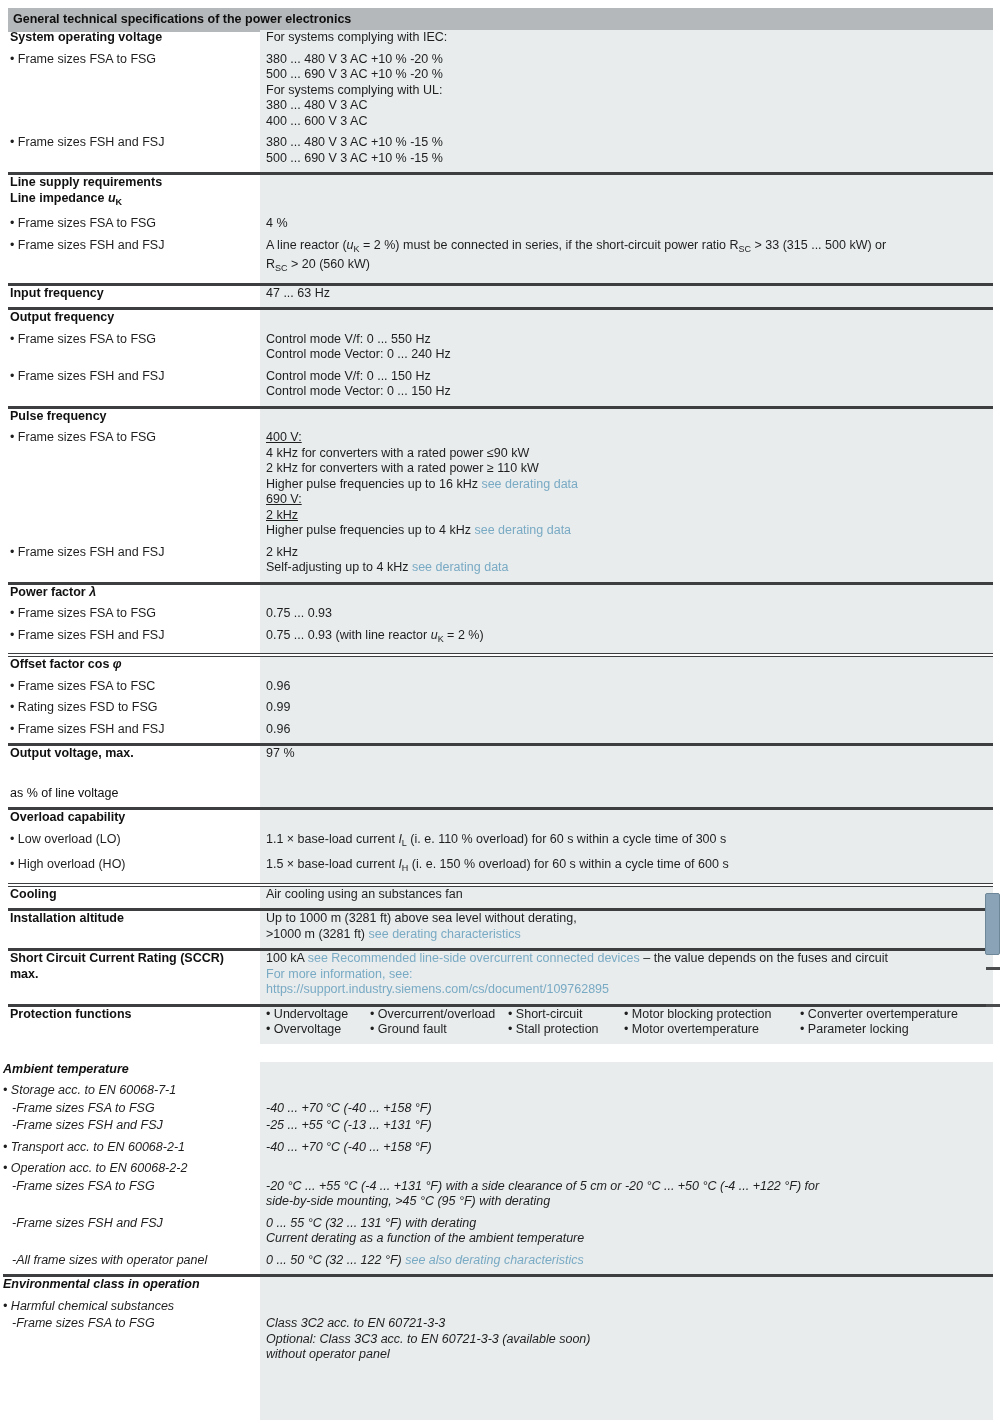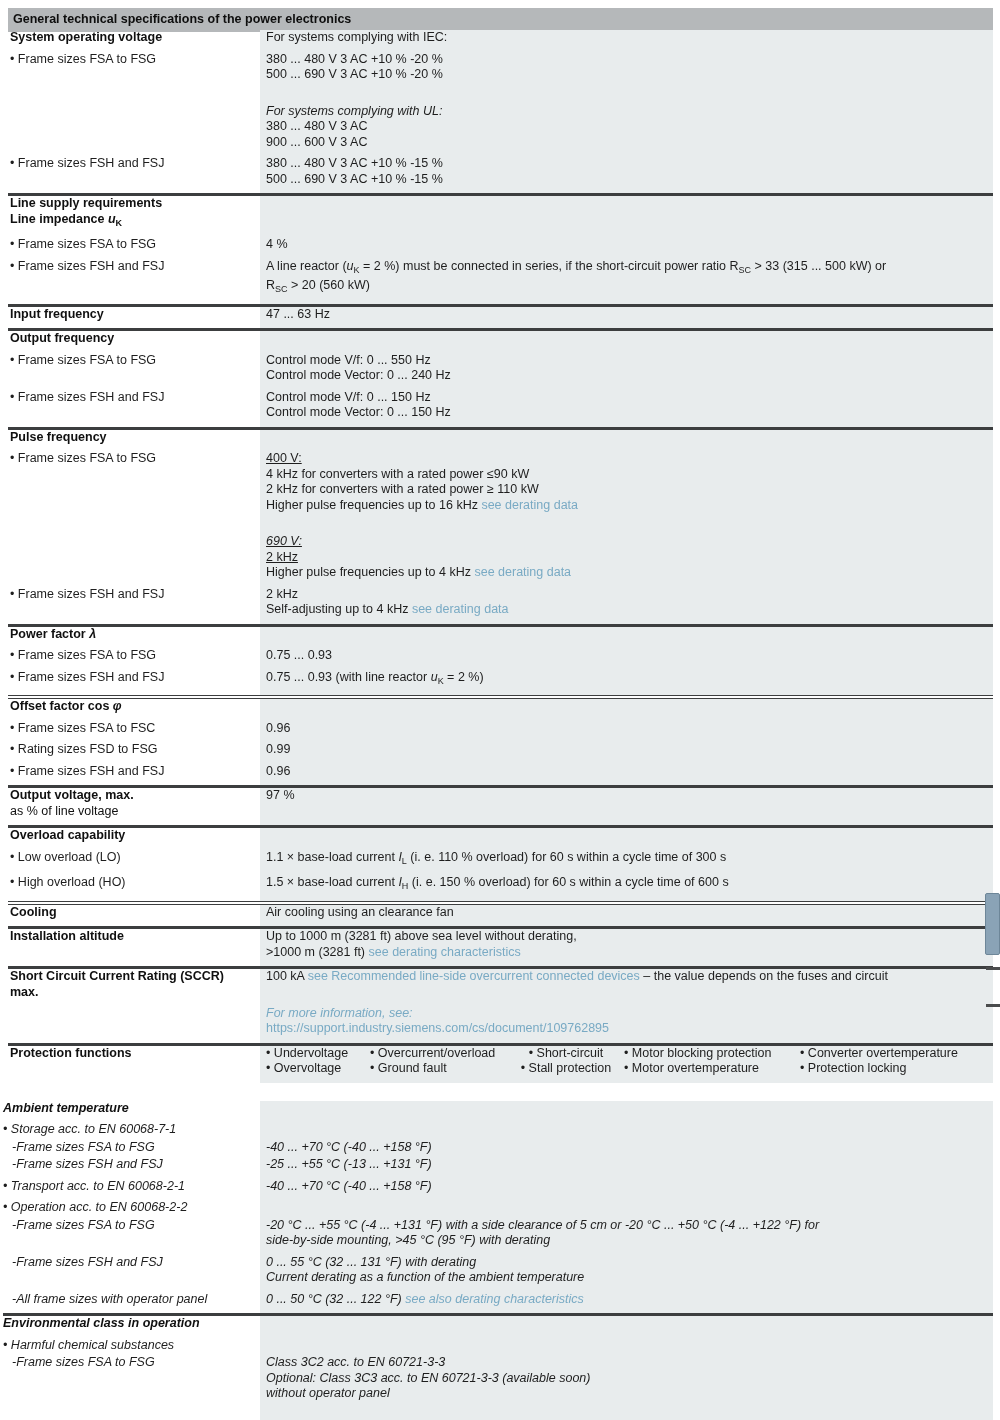--- a/index.html
+++ b/index.html
@@ -18,22 +18,22 @@
   .row{position:relative;display:flex;margin-top:0;}
   .row ~ .row{margin-top:6px;}
   .row ~ .row.tr{margin-top:2px;}
   .lab{width:252px;flex:0 0 auto;padding-left:2px;box-sizing:border-box;}
   .b2 .lab{width:257px;padding-left:0;}
   .hd{font-weight:bold;color:#101010;}
   .ind{padding-left:11px;}
   .b2 .ind{padding-left:9px;}
   .val{flex:1 1 auto;min-width:0;padding-left:6px;position:relative;}
   .ln{min-height:15.5px;}
-  .sp{margin-top:21px;font-style:italic;}
-  .nb{font-weight:normal;}
+  .sp{margin-top:0;}
+  .nb{font-weight:normal;margin-top:24px;}
   .it{font-style:italic;}
   .sb{vertical-align:-3px;font-size:9px;}
   .ul{text-decoration:underline;}
   .lk{color:#79aac4;cursor:pointer;}
   .lkt{color:#79aac4;}
   .cols{display:flex;}
   .pcol{flex:0 0 auto;}
   .side-tab{position:absolute;right:0px;top:893px;width:15px;height:62px;background:#8aa3b6;
             border:1px solid #6d8698;border-radius:2px;box-sizing:border-box;}
   .edge-dash{position:absolute;right:0px;width:14px;height:3px;background:#4a4c4d;}
@@ -57,21 +57,21 @@
         </div>
         <div class="row">
           <div class="lab">
             <div class="ln"><span>• Frame sizes FSA to FSG</span></div>
           </div>
           <div class="val">
             <div class="ln"><span>380 ... 480 V 3 AC +10 % -20 %</span></div>
             <div class="ln"><span>500 ... 690 V 3 AC +10 % -20 %</span></div>
             <div class="ln sp"><span>For systems complying with UL:</span></div>
             <div class="ln"><span>380 ... 480 V 3 AC</span></div>
-            <div class="ln"><span>900 ... 600 V 3 AC</span></div>
+            <div class="ln"><span>400 ... 600 V 3 AC</span></div>
           </div>
         </div>
         <div class="row">
           <div class="lab">
             <div class="ln"><span>• Frame sizes FSH and FSJ</span></div>
           </div>
           <div class="val">
             <div class="ln"><span>380 ... 480 V 3 AC +10 % -15 %</span></div>
             <div class="ln"><span>500 ... 690 V 3 AC +10 % -15 %</span></div>
           </div>
@@ -269,21 +269,21 @@
           </div>
         </div>
       </div>
       <div class="section rd">
         <div class="colbg"></div>
         <div class="row">
           <div class="lab hd">
             <div class="ln"><span>Cooling</span></div>
           </div>
           <div class="val">
-            <div class="ln"><span>Air cooling using an clearance fan</span></div>
+            <div class="ln"><span>Air cooling using an substances fan</span></div>
           </div>
         </div>
       </div>
       <div class="section">
         <div class="colbg"></div>
         <div class="row">
           <div class="lab hd">
             <div class="ln"><span>Installation altitude</span></div>
           </div>
           <div class="val">
@@ -314,31 +314,31 @@
           </div>
           <div class="val cols">
             <div class="pcol" style="width: 104px;">
               <div class="ln"><span>• Undervoltage</span></div>
               <div class="ln"><span>• Overvoltage</span></div>
             </div>
             <div class="pcol" style="width: 138px;">
               <div class="ln"><span>• Overcurrent/overload</span></div>
               <div class="ln"><span>• Ground fault</span></div>
             </div>
-            <div class="pcol" style="width: 116px; text-align: center;">
+            <div class="pcol" style="width: 116px;">
               <div class="ln"><span>• Short-circuit</span></div>
               <div class="ln"><span>• Stall protection</span></div>
             </div>
             <div class="pcol" style="width: 176px;">
               <div class="ln"><span>• Motor blocking protection</span></div>
               <div class="ln"><span>• Motor overtemperature</span></div>
             </div>
             <div class="pcol" style="flex: 1 1 auto;">
               <div class="ln"><span>• Converter overtemperature</span></div>
-              <div class="ln"><span>• Protection locking</span></div>
+              <div class="ln"><span>• Parameter locking</span></div>
             </div>
           </div>
         </div>
       </div>
       <div style="height: 18px; flex: 0 0 auto;"></div>
       <div class="section rn b2">
         <div class="colbg"></div>
         <div class="row">
           <div class="lab hd">
             <div class="ln"><span>Ambient temperature</span></div>

